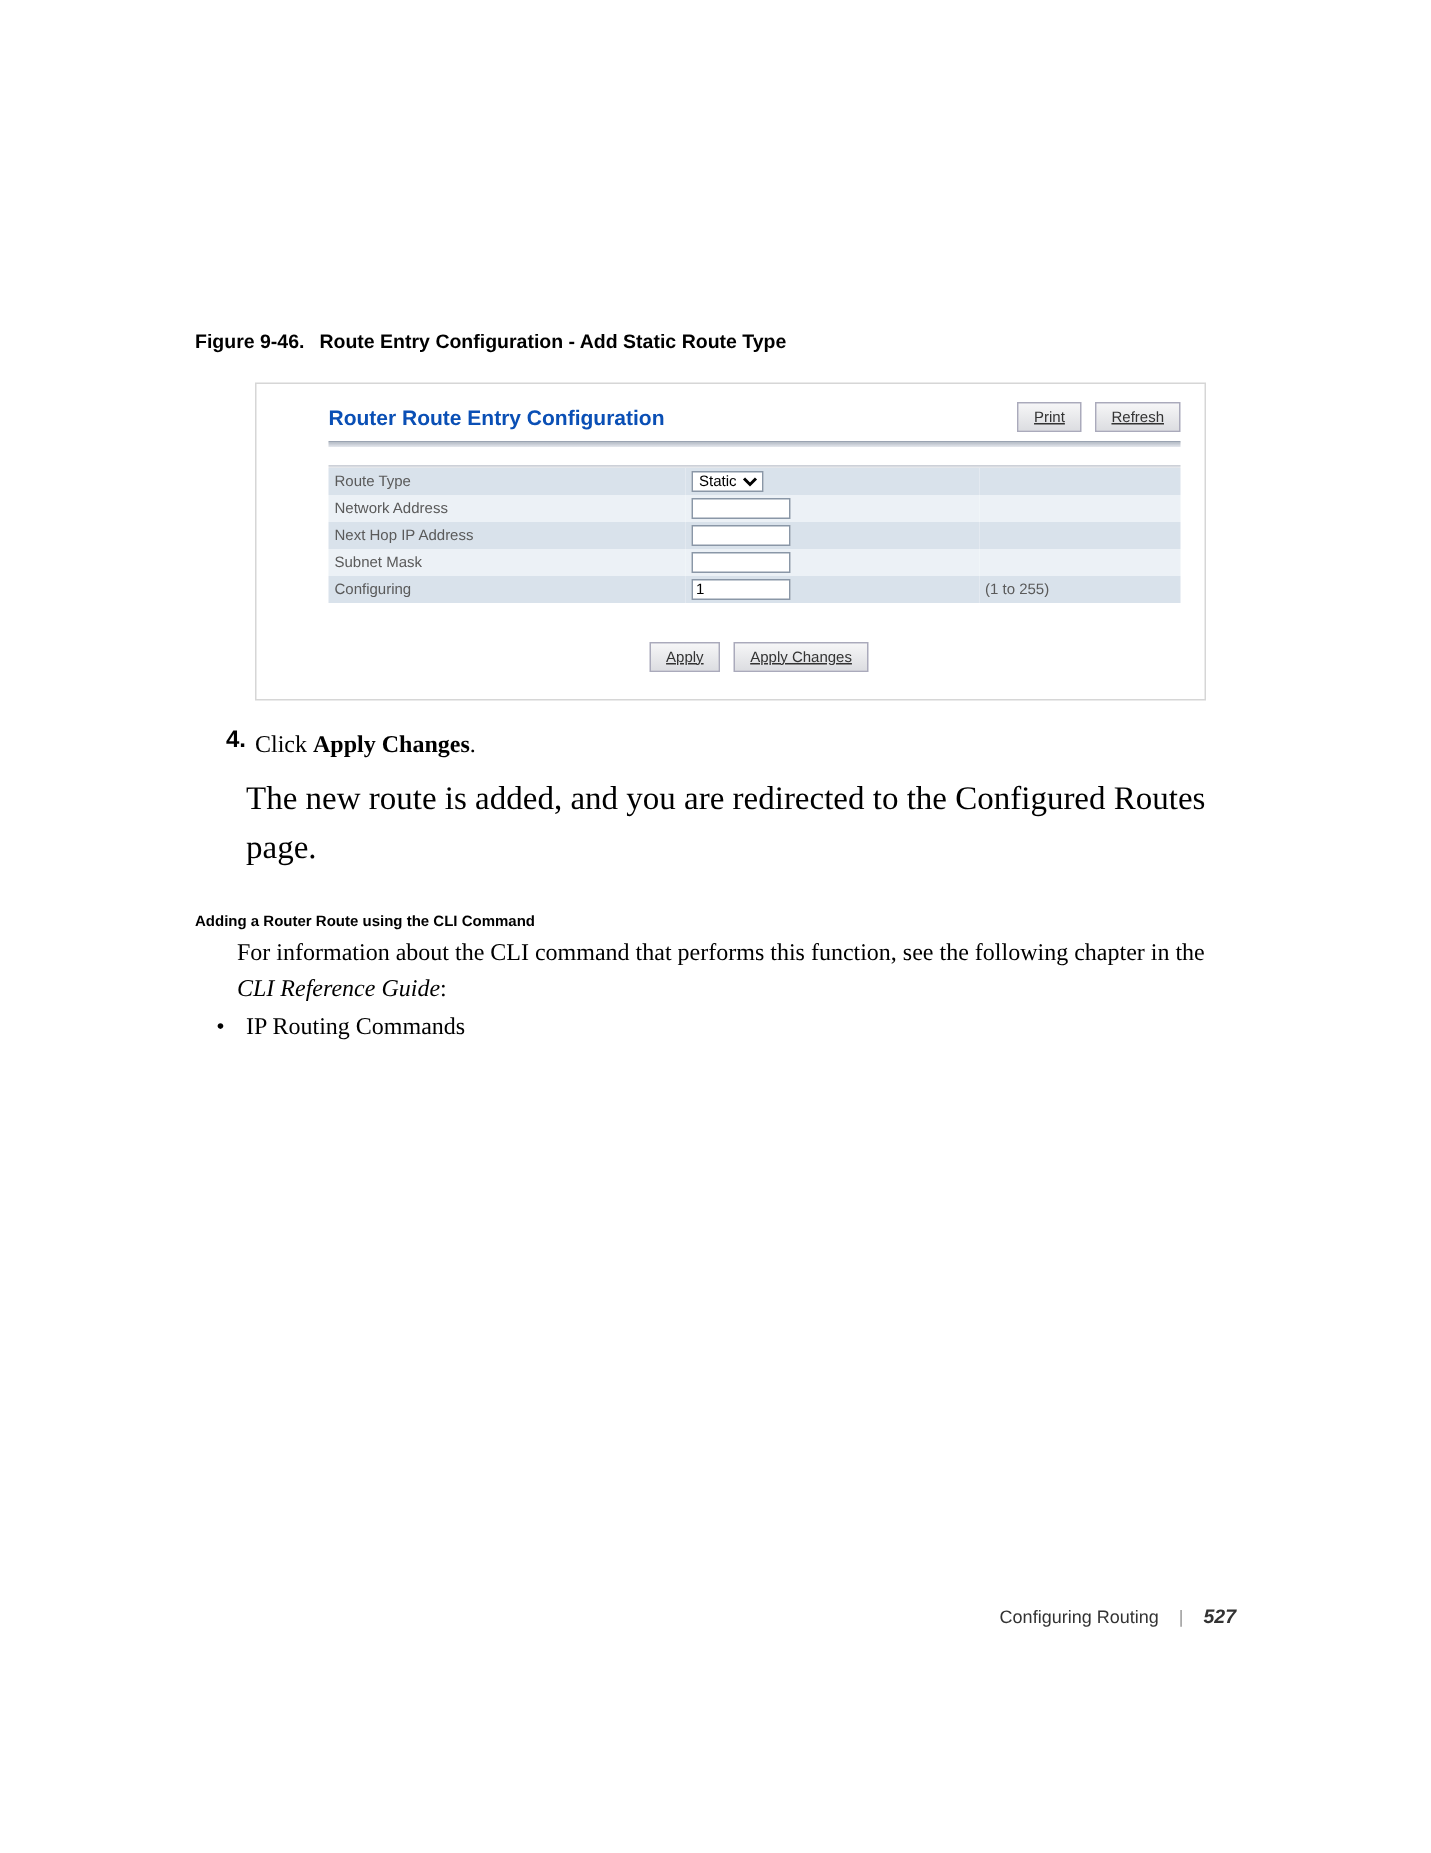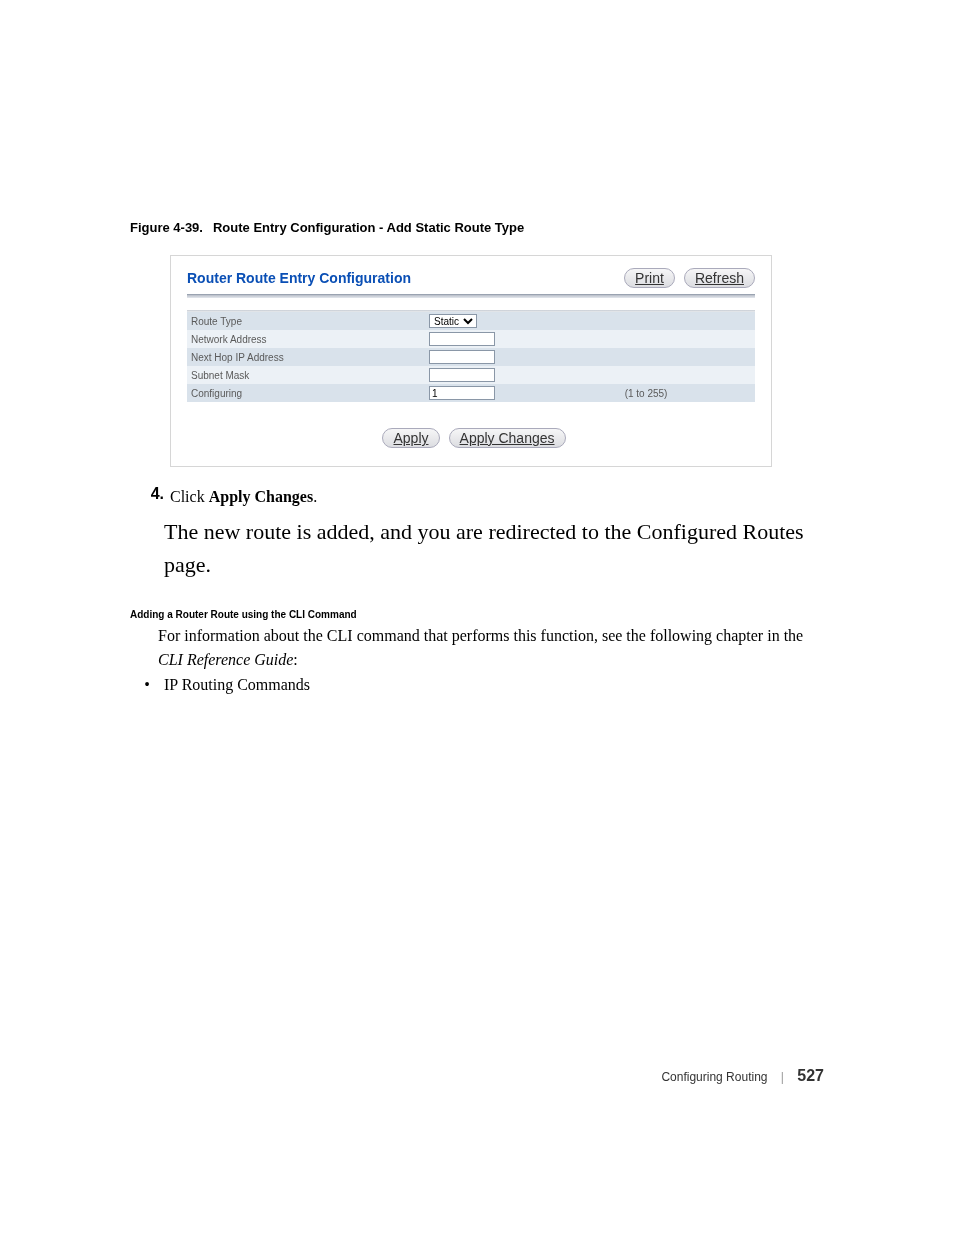--- a/index.html
+++ b/index.html
@@ -2,25 +2,25 @@
 <html><head>
 <meta charset="utf-8">
 <style>
   html,body{margin:0;padding:0;background:#fff;font-family:"Times New Roman",Times,serif;color:#000;}
   .page{width:954px;height:1235px;position:relative;box-sizing:border-box;padding:0 130px;}
   .content{padding-top:220px;}
   .fig-caption{font-family:Arial,Helvetica,sans-serif;font-weight:bold;font-size:13px;margin-bottom:20px;}
   .fig-caption .gap{display:inline-block;width:10px;}
 
   
-  .shot{border:1px solid #d6d6d6;background:#fff;font-family:Arial,Helvetica,sans-serif;font-size:11px;color:#444;margin-left:40px;width:600px;}
+  .shot{border:1px solid #d6d6d6;background:#fff;font-family:Arial,Helvetica,sans-serif;font-size:11px;color:#444;margin-left:40px;width:600px;padding-left:32px;}
   .shot-inner{padding:12px 16px 18px 16px;}
   .shot-head{display:flex;align-items:center;justify-content:space-between;margin-bottom:6px;}
   .shot-title{color:#0a4fb5;font-weight:bold;font-size:14px;}
-  .pill{display:inline-flex;align-items:center;justify-content:center;height:18px;padding:0 10px;border:1px solid #aab;border-radius:10px;background:linear-gradient(#f6f6f7,#dcdde1);font-size:14px;text-decoration:underline;color:#333;margin-left:6px;}
+  .pill{display:inline-flex;align-items:center;justify-content:center;height:18px;padding:0 10px;border:1px solid #aab;border-radius:0;background:linear-gradient(#f6f6f7,#dcdde1);font-size:10px;text-decoration:underline;color:#333;margin-left:6px;}
   .rule-thick{height:3px;background:linear-gradient(#b7bdc7,#e5e8ee);border-top:1px solid #9aa3b1;margin:4px 0 12px 0;}
   .rule{height:2px;background:linear-gradient(#c7cbd3,#eaecef);margin:10px 0 0 0;}
   table.form{width:100%;border-collapse:collapse;}
   table.form tr{height:16px;}
   table.form tr:nth-child(odd){background:#d9e2eb;}
   table.form tr:nth-child(even){background:#ecf1f6;}
   table.form td{padding:2px 4px;font-size:10px;color:#5a5a5a;vertical-align:middle;}
   table.form td.label{width:230px;}
   .sel{border:1px solid #8a97a7;background:#fff;height:14px;font-size:10px;}
   .txt{border:1px solid #8a97a7;background:#fff;height:12px;width:60px;font-size:10px;padding:0 2px;}
@@ -34,30 +34,30 @@
   .step-follow{margin-left:34px;font-size:22px;margin-top:6px;line-height:1.5;}
   .subhead{font-family:Arial,Helvetica,sans-serif;font-weight:bold;font-size:10px;margin-top:28px;margin-bottom:4px;}
   .para{font-size:16px;line-height:1.5;margin-left:28px;}
   .italic{font-style:italic;}
   .bul{display:flex;font-size:16px;margin-top:4px;}
   .bul .dot{width:34px;text-align:center;}
 
   
   .footer{position:absolute;bottom:150px;right:130px;font-family:Arial,Helvetica,sans-serif;font-size:12px;color:#333;}
   .footer .sep{margin:0 10px;color:#999;}
-  .footer .pg{font-weight:bold;font-size:16px;}
+  .footer .pg{font-weight:bold;font-size:13px;font-style:italic;}
 </style>
 </head>
 <body>
 
 <div class="page">
   <div class="content">
 
     <div class="fig-caption">
-      <span>Figure 4-39.</span><span class="gap"></span><span>Route Entry Configuration - Add Static Route Type</span>
+      <span>Figure 9-46.</span><span class="gap"></span><span>Route Entry Configuration - Add Static Route Type</span>
     </div>
 
     <div class="shot">
       <div class="shot-inner">
         <div class="shot-head">
           <div class="shot-title">Router Route Entry Configuration</div>
           <div>
             <span class="pill">Print</span>
             <span class="pill">Refresh</span>
           </div>

